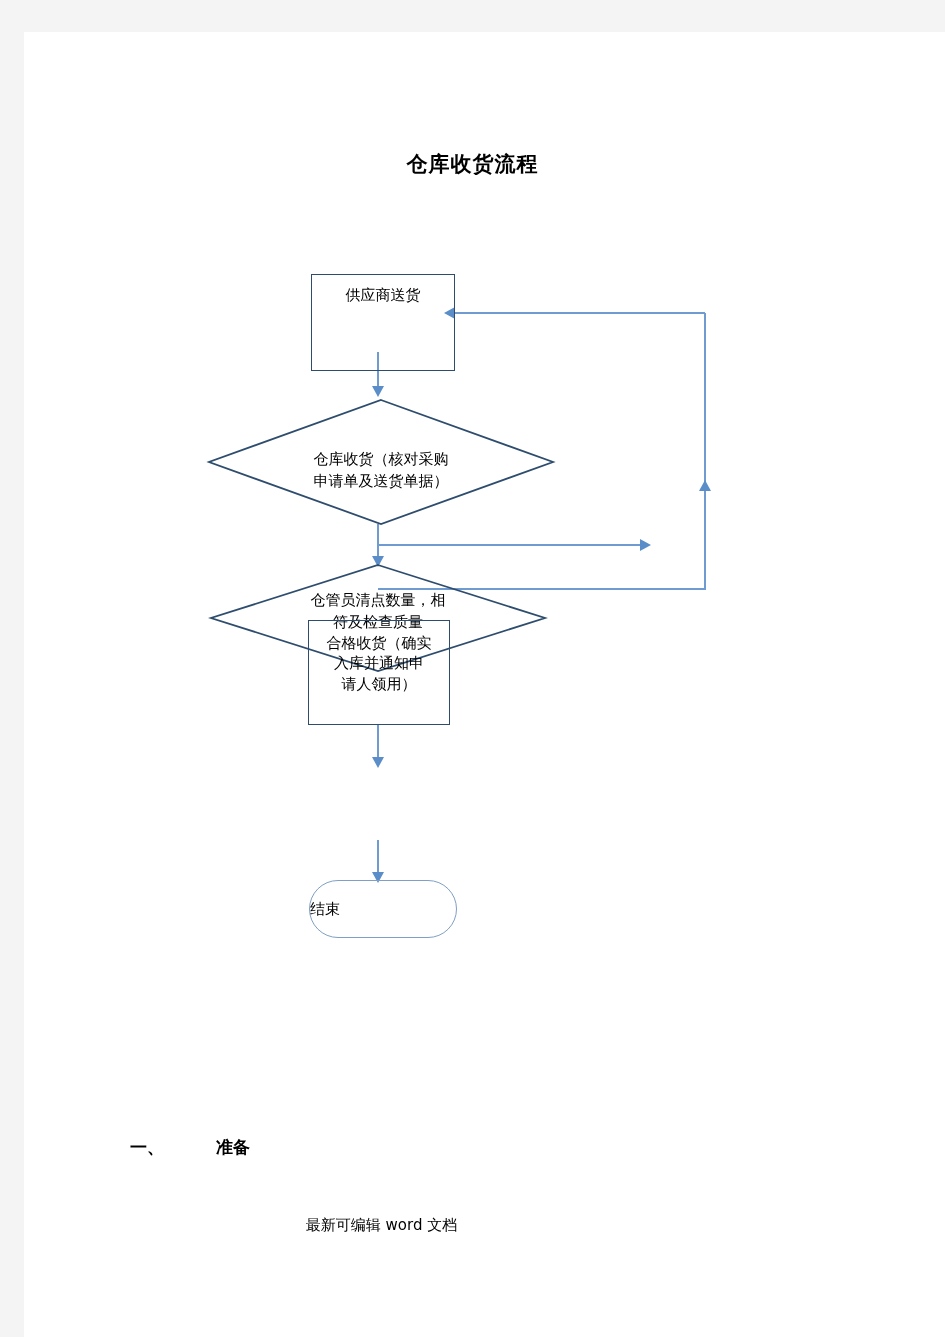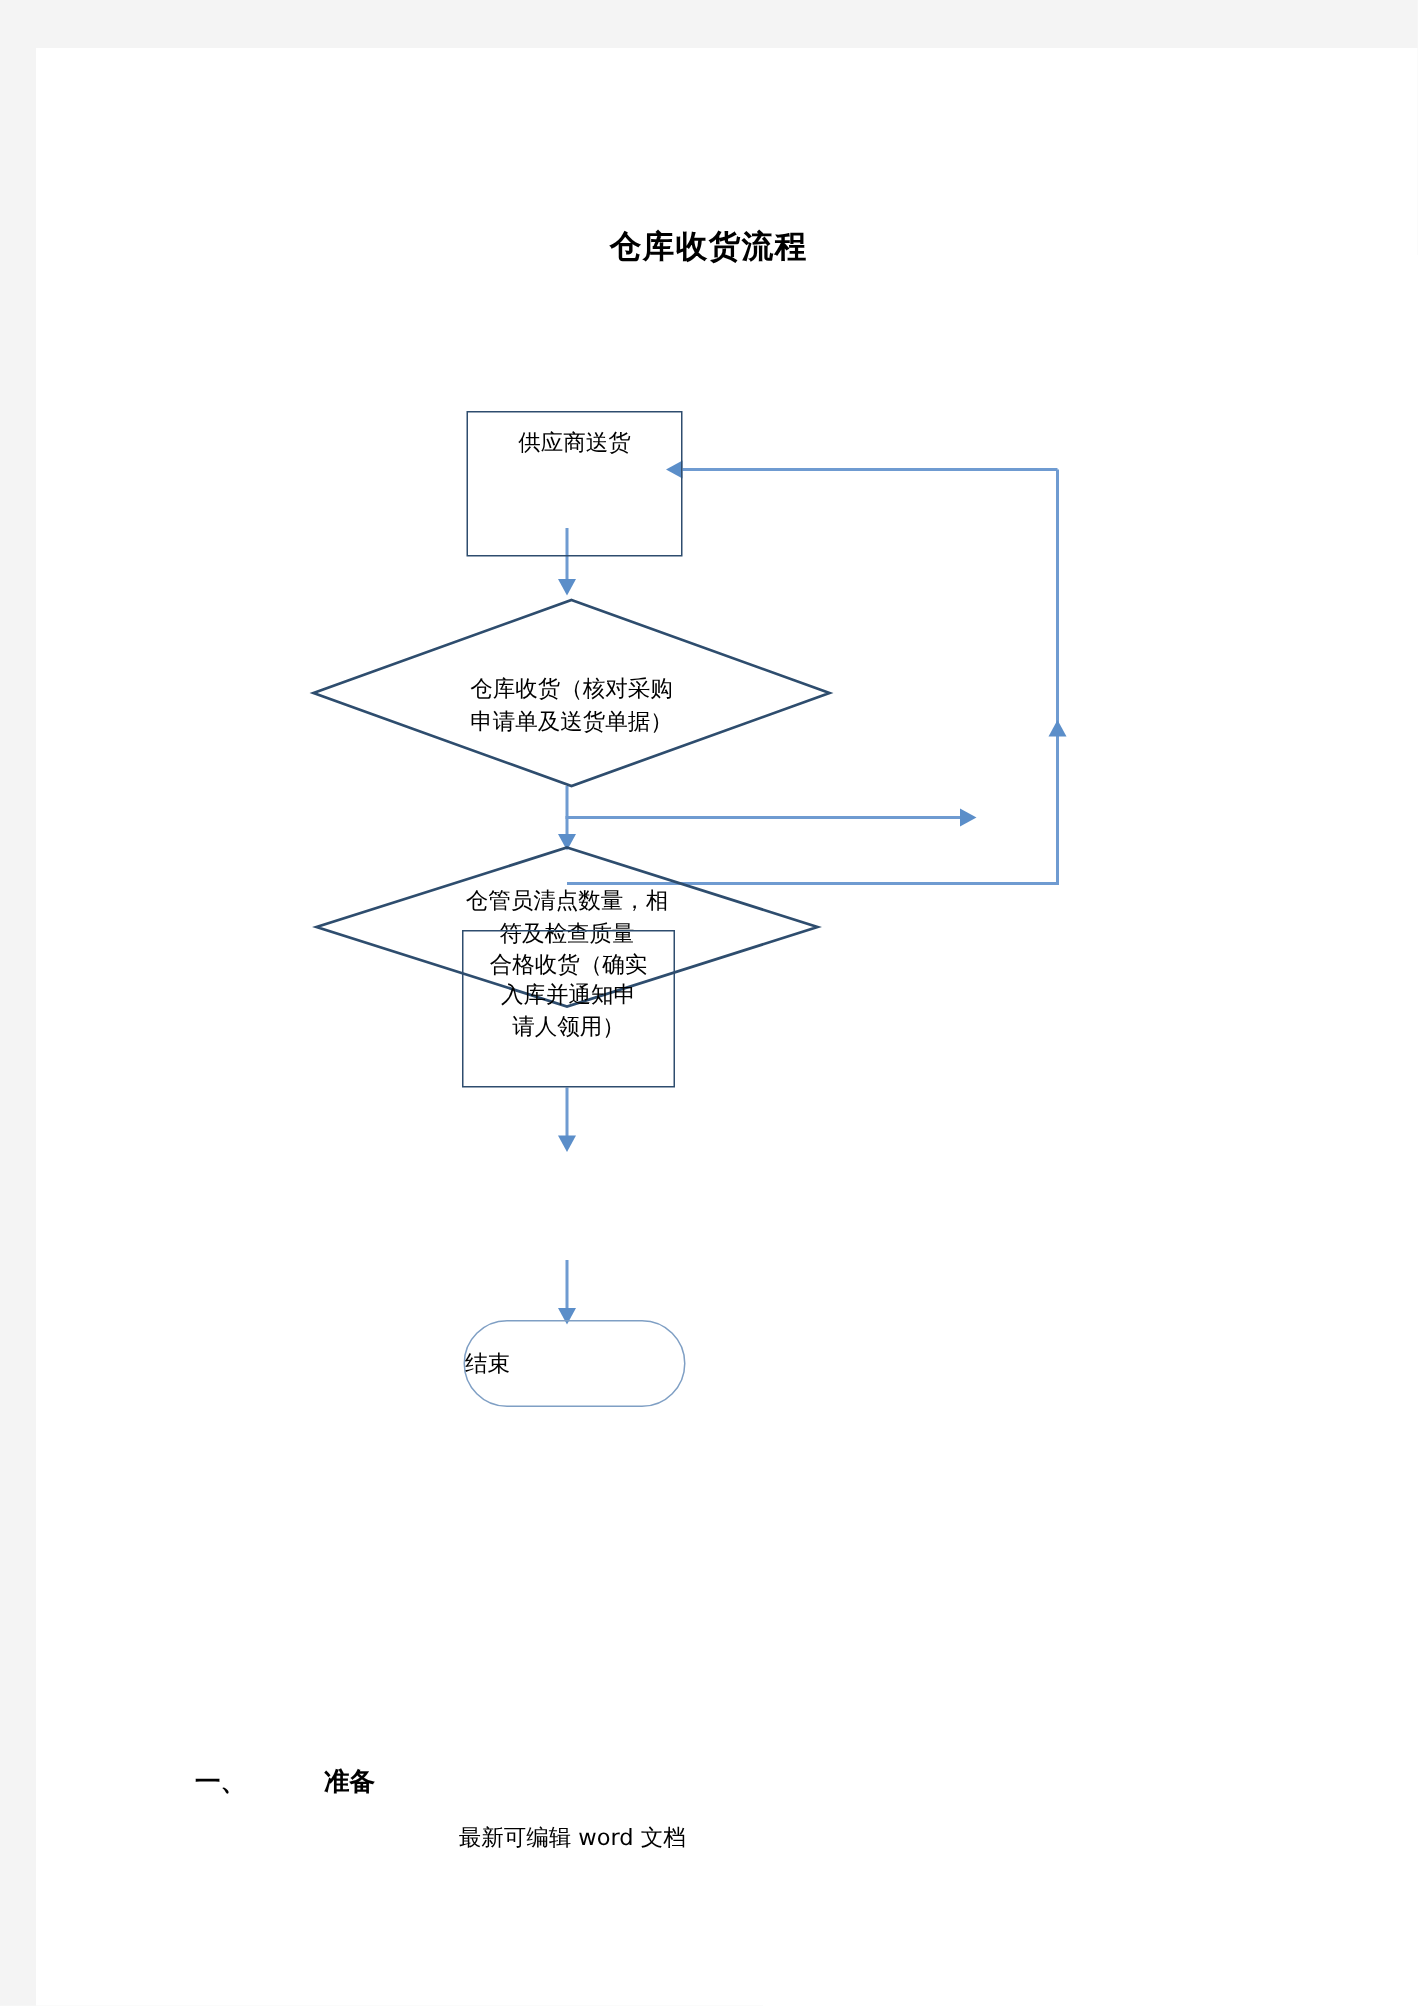--- a/index.html
+++ b/index.html
@@ -122,21 +122,20 @@
 
   
   #section-heading {
     position: absolute;
     left: 130px;
     top: 1136px;
     font-family: "DejaVu Serif", "Liberation Serif", serif;
     font-weight: bold;
     font-size: 17px;
     color: #000;
-    margin-top: 40px;
   }
   #section-heading .num { display: inline-block; width: 86px; }
 
   #footer-note {
     position: absolute;
     left: 0;
     top: 1216px;
     width: 763px;
     text-align: center;
     font-size: 15px;

